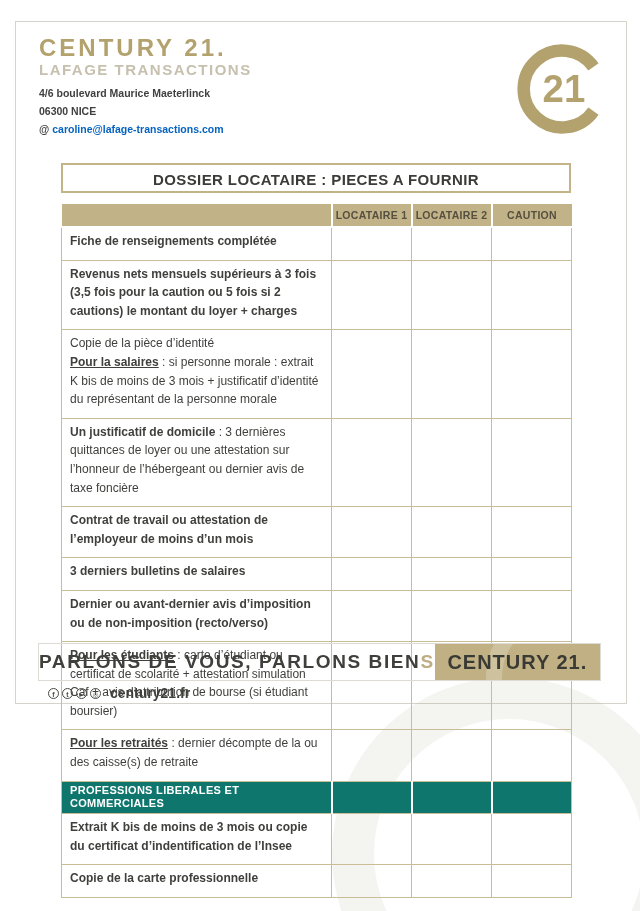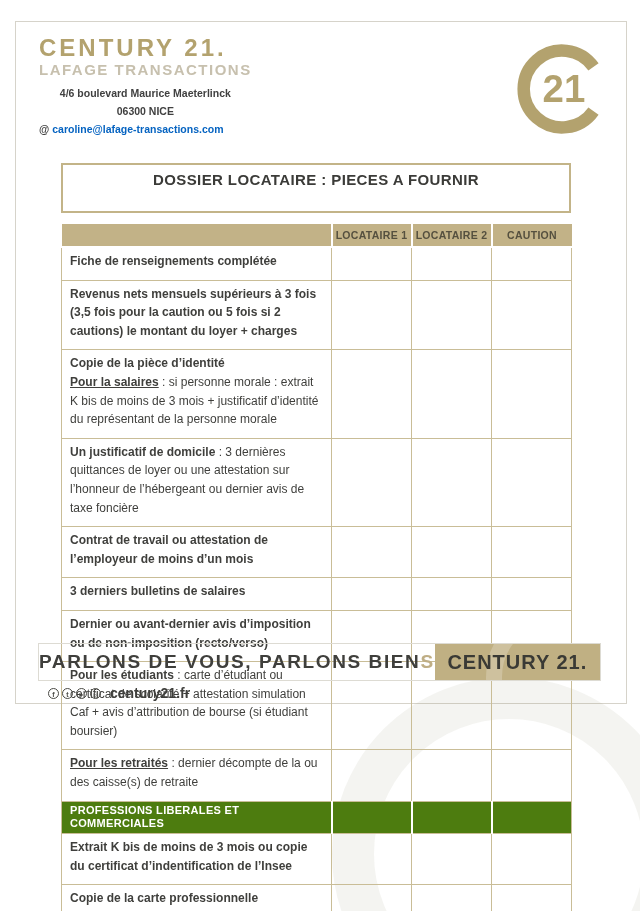--- a/index.html
+++ b/index.html
@@ -17,53 +17,53 @@
     position:absolute;width:270px;height:270px;border-radius:50%;
     border:42px solid rgba(150,143,120,0.10);
     right:-60px;top:655px;z-index:0;pointer-events:none;
   }
   .frame-inner{position:relative;z-index:1;height:100%;box-sizing:border-box;padding:13px 12px 0 23px;}
 
   
   .header-row{display:flex;justify-content:space-between;align-items:flex-start;}
   .brand-name{font-size:24px;font-weight:bold;letter-spacing:3px;color:#b3a26e;line-height:1.05;}
   .agency-name{font-size:15px;letter-spacing:1.5px;color:#c7c0ae;font-weight:bold;margin-top:1px;}
-  .addr{font-size:10.5px;font-weight:bold;color:#404040;margin-top:6px;line-height:1.15;text-align:center;}
+  .addr{font-size:10.5px;font-weight:bold;color:#404040;margin-top:6px;line-height:1.15;}
   .addr.first{margin-top:9px;}
   .phone-glyph{font-size:11px;margin-right:3px;}
   .email-line{font-size:10.5px;font-weight:bold;margin-top:6px;}
   .email-prefix{color:#404040;margin-right:3px;}
   .email-link{color:#0563c1;cursor:pointer;}
   .c21-logo{margin-top:6px;margin-right:4px;flex:0 0 auto;}
 
   
   .content{margin-left:22px;width:510px;box-sizing:border-box;}
   .title-box{
     margin-top:22px;border:2px solid #c3b488;background:#fff;
-    text-align:center;padding:6px 4px 22px;box-sizing:border-box;
+    text-align:center;padding:6px 4px 2px;box-sizing:border-box;
   }
   .title-text{font-size:15px;font-weight:bold;color:#3b3b38;letter-spacing:0.4px;}
 
   
   table.req{border-collapse:collapse;table-layout:fixed;width:510px;margin-top:11px;}
   table.req col.c-label{width:270px;}
   table.req col.c-check{width:80px;}
   table.req th{
     background:#c2b287;height:20px;font-size:10.5px;font-weight:bold;
     color:#55503f;text-align:center;letter-spacing:0.3px;padding:1px 0;
     border-left:2px solid #ffffff;border-bottom:2px solid #ffffff;
   }
   table.req th:first-child{border-left:none;}
   table.req td{
     border:1px solid #c9bd97;background:transparent;vertical-align:top;box-sizing:border-box;
   }
   td.label-cell{font-size:12px;line-height:1.55;padding:4px 10px 9px 8px;color:#3f3f3c;margin-top:24px;}
   td.check-col{padding:0;}
   tr.section-row td{
-    background:#4d7c0f;border:1px solid #c9bd97;height:18px;
+    background:#0f766e;border:1px solid #c9bd97;height:18px;
   }
   tr.section-row td.label-cell{
     color:#ffffff;font-weight:bold;font-size:11px;letter-spacing:0.3px;
     padding:2px 8px 3px;line-height:1.2;
   }
   tr.section-row td.check-col{border-left:2px solid #ffffff;}
 
   
   .footer{position:absolute;left:22px;right:25px;bottom:3px;z-index:2;}
   .banner{display:flex;height:38px;border:1px solid #dddbd3;box-sizing:border-box;}
@@ -140,21 +140,21 @@
               <td class="check-col"></td>
               <td class="check-col"></td>
             </tr>
             <tr>
               <td class="label-cell"><span style="font-weight: bold;">Revenus nets mensuels supérieurs à 3 fois (3,5 fois pour la caution ou 5 fois si 2 cautions) le montant du loyer + charges</span></td>
               <td class="check-col"></td>
               <td class="check-col"></td>
               <td class="check-col"></td>
             </tr>
             <tr>
-              <td class="label-cell"><span style="font-weight: bold;">Copie de la pièce d’identité</span><br><span style="font-weight: bold; text-decoration: underline;">Pour la salaires</span><span> : si personne morale : extrait K bis de moins de 3 mois + justificatif d’identité du représentant de la personne morale</span></td>
+              <td class="label-cell"><span style="font-weight: normal;">Copie de la pièce d’identité</span><br><span style="font-weight: bold; text-decoration: underline;">Pour la salaires</span><span> : si personne morale : extrait K bis de moins de 3 mois + justificatif d’identité du représentant de la personne morale</span></td>
               <td class="check-col"></td>
               <td class="check-col"></td>
               <td class="check-col"></td>
             </tr>
             <tr>
               <td class="label-cell"><span style="font-weight: bold;">Un justificatif de domicile</span><span> : 3 dernières quittances de loyer ou une attestation sur l’honneur de l’hébergeant ou dernier avis de taxe foncière</span></td>
               <td class="check-col"></td>
               <td class="check-col"></td>
               <td class="check-col"></td>
             </tr>

